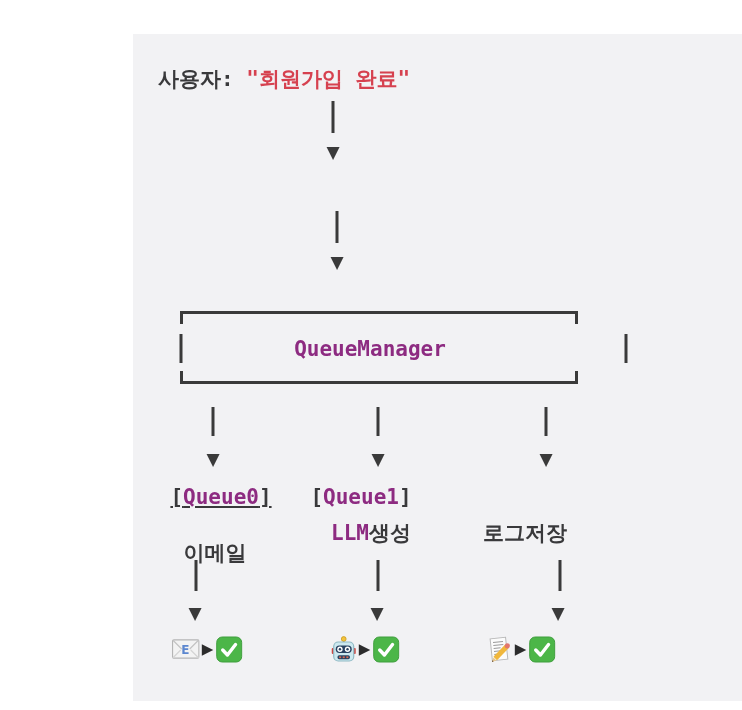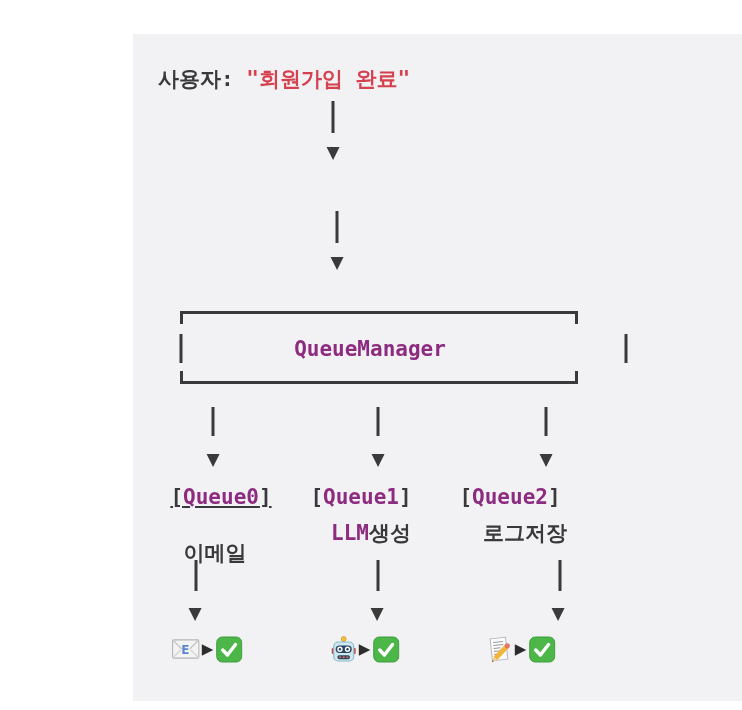--- a/index.html
+++ b/index.html
@@ -71,21 +71,20 @@
 
     <div class="vbar" style="left:80px;top:373px;height:29px;"></div>
     <div class="vbar" style="left:245px;top:373px;height:29px;"></div>
     <div class="vbar" style="left:413px;top:373px;height:29px;"></div>
     <div class="arrow" style="left:80px;top:417px;">▼</div>
     <div class="arrow" style="left:245px;top:417px;">▼</div>
     <div class="arrow" style="left:413px;top:417px;">▼</div>
 
     <div class="txt center" style="left:88px;top:449px;text-decoration:underline;"><span class="dark">[</span><span class="purple">Queue0</span><span class="dark">]</span></div>
     <div class="txt center" style="left:228px;top:449px;"><span class="dark">[</span><span class="purple">Queue1</span><span class="dark">]</span></div>
-    <div class="txt center" style="left:377px;top:449px;"><span class="dark">[</span><span class="purple">Queue2</span><span class="dark">]</span></div>
 
     <div class="txt center" style="left:82px;top:505px;"><span class="purple"></span><span class="dark">이메일</span></div>
     <div class="txt center" style="left:392px;top:485px;"><span class="purple"></span><span class="dark">로그저장</span></div>
     <div class="txt center" style="left:238px;top:485px;"><span class="purple">LLM</span><span class="dark">생성</span></div>
 
     <div class="vbar" style="left:63px;top:526px;height:31px;"></div>
     <div class="vbar" style="left:245px;top:526px;height:31px;"></div>
     <div class="vbar" style="left:427px;top:526px;height:31px;"></div>
     <div class="arrow" style="left:62px;top:571px;">▼</div>
     <div class="arrow" style="left:244px;top:571px;">▼</div>

